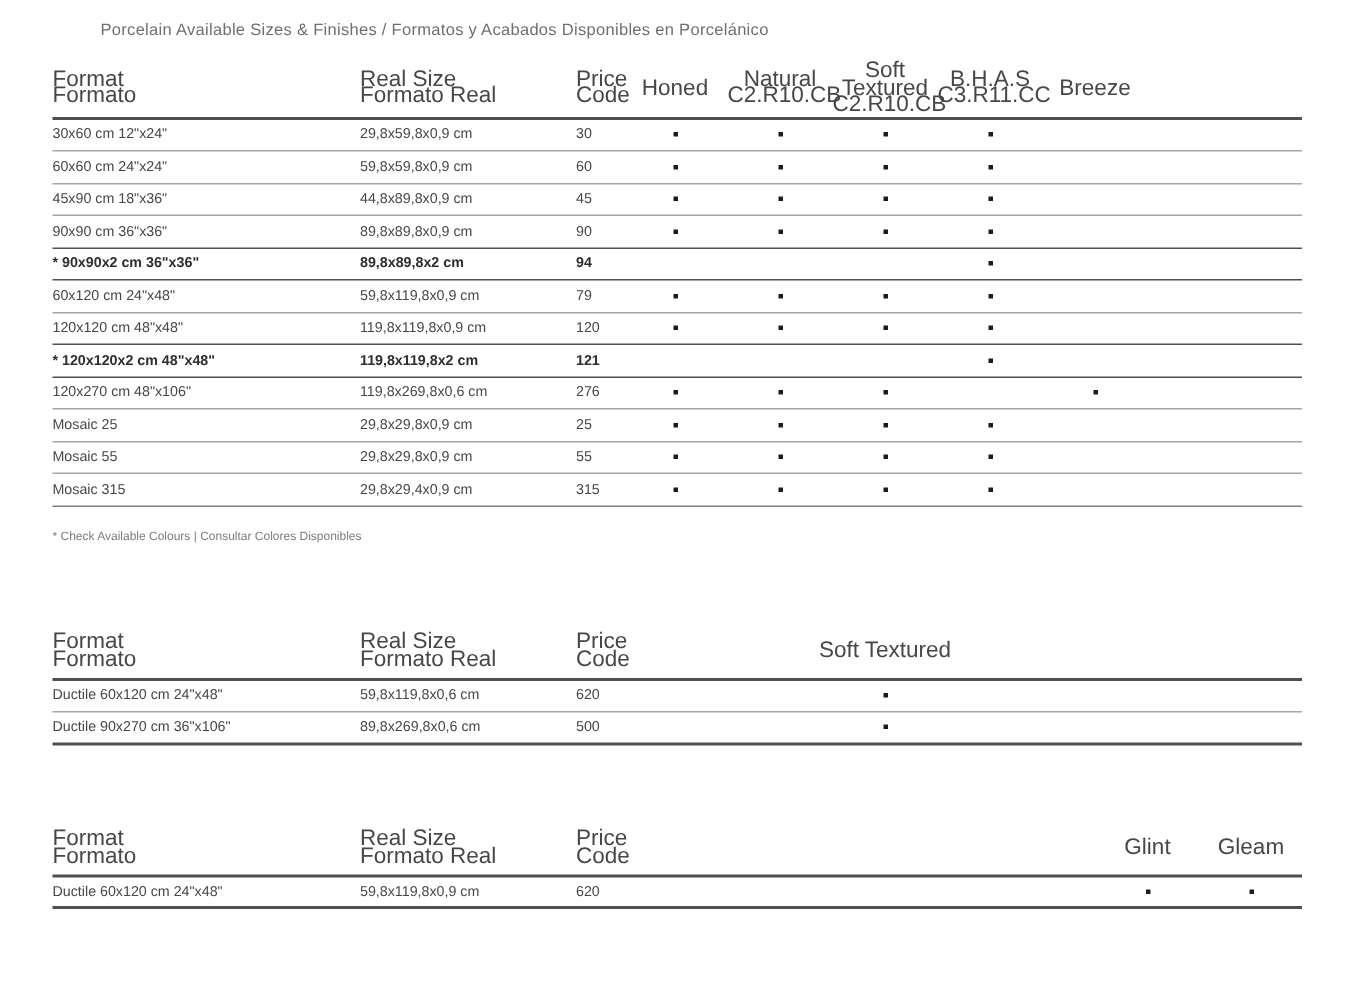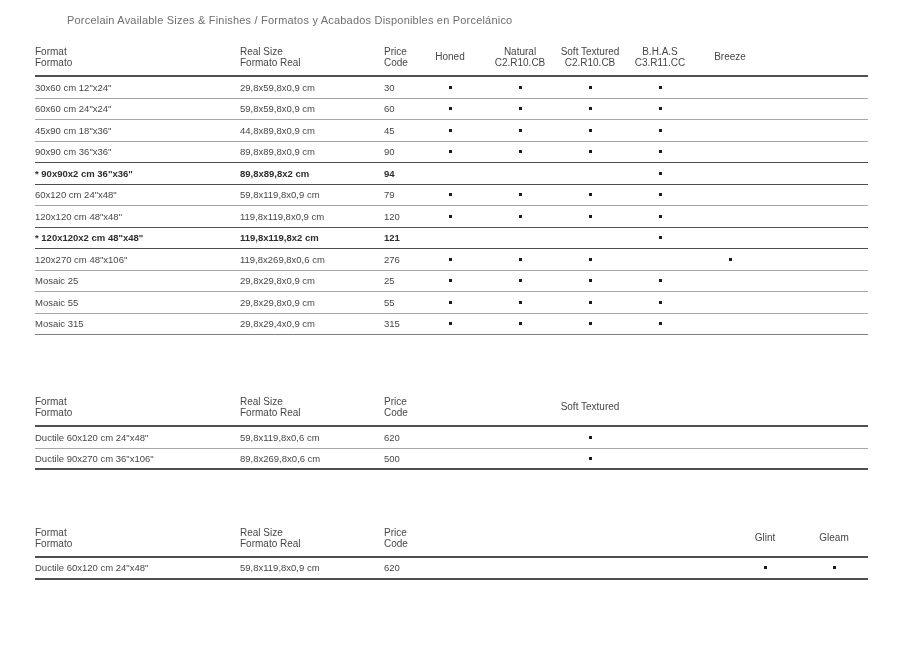--- a/index.html
+++ b/index.html
@@ -18,21 +18,21 @@
     font-size:11px;font-weight:normal;color:var(--title);
     margin:0 0 12px 0;letter-spacing:0.2px;line-height:13px;padding-left:32px;
   }
   .dtable{width:833px;}
   .trow{display:grid;align-items:center;}
   .t0 .trow{grid-template-columns:205px 144px 31px 70px 70px 70px 70px 70px 1fr;}
   .t1 .trow{grid-template-columns:205px 144px 31px 350px 1fr;}
   .t2 .trow{grid-template-columns:205px 144px 31px 315px 70px 68px;}
   .header-row{
     min-height:38px;border-bottom:2px solid var(--rule-dark);
-    font-size:10px;color:var(--text);
+    font-size:15px;color:var(--text);
   }
   .header-row .cell{line-height:11.5px;padding:2px 0;}
   .data-row{
     height:21.5px;border-bottom:1px solid var(--rule-light);
     font-size:9.5px;
   }
   .data-row.bold{
     font-weight:bold;color:var(--bold-text);
     border-bottom:1.5px solid var(--rule-dark);
   }
@@ -285,20 +285,21 @@
           </div>
           <div class="cell finish-col">
             <div class="dot"></div>
           </div>
           <div class="cell finish-col">
             <div class="dot"></div>
           </div>
           <div class="cell finish-col"></div>
         </div>
       </div>
+    <p class="footnote">* Check Available Colours  | Consultar Colores Disponibles</p>
   </section>
 
   <section class="sheet-section" id="section-ductile">
     <div class="dtable t1">
         <div class="trow header-row">
           <div class="cell text-col">
             <div>Format</div>
             <div>Formato</div>
           </div>
           <div class="cell text-col">

